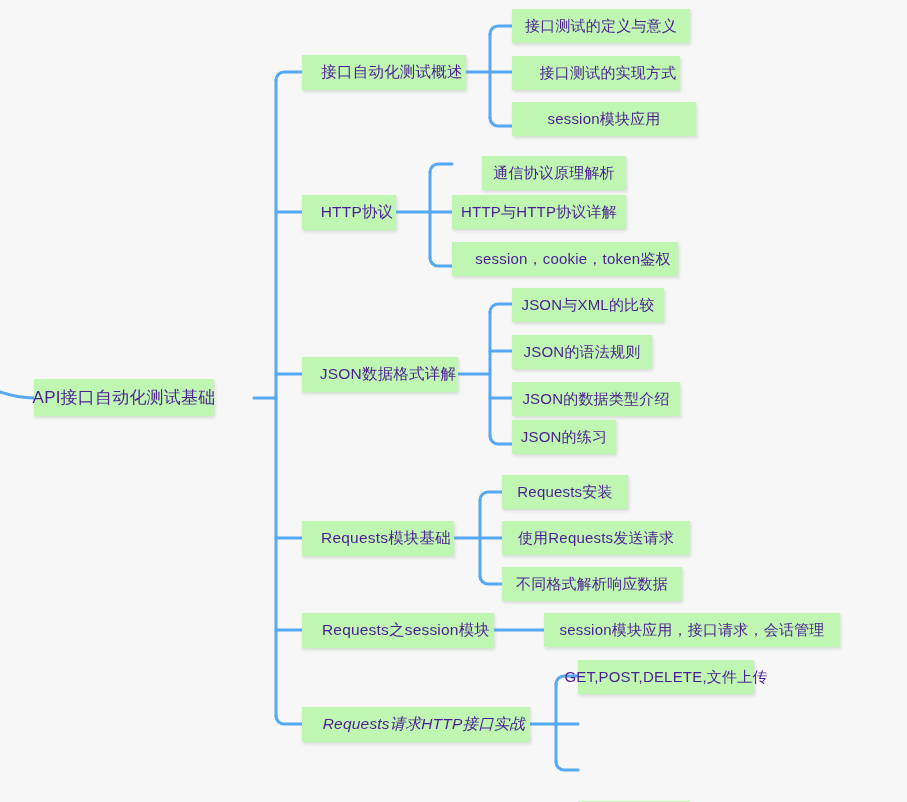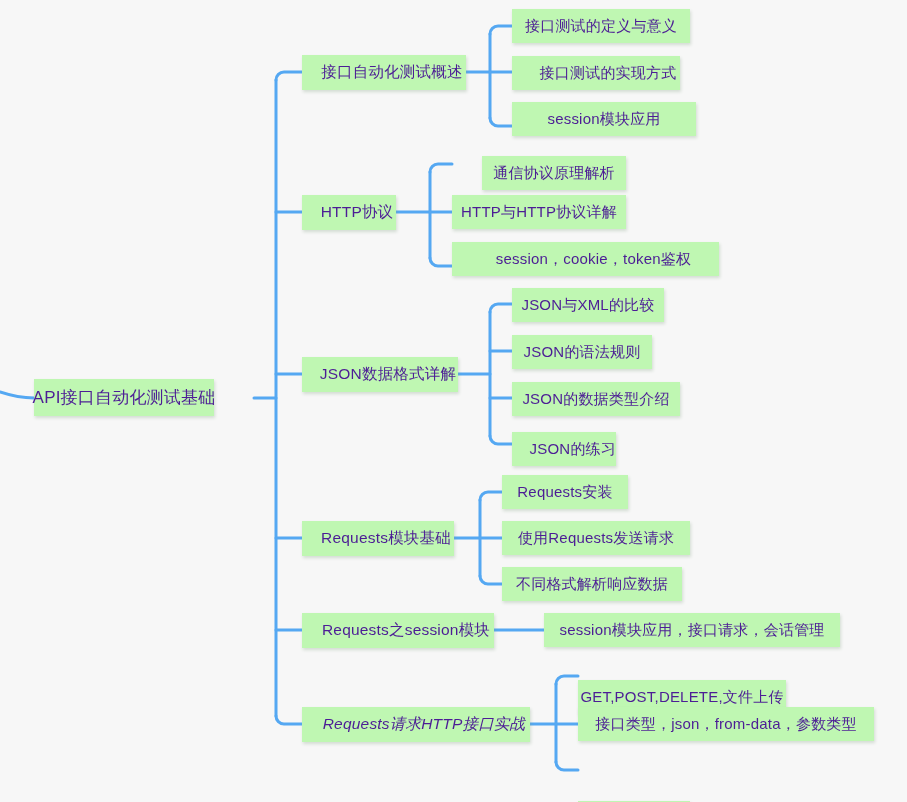--- a/index.html
+++ b/index.html
@@ -129,37 +129,37 @@
 
   <div class="node l1" style="left:302px; top:195px; width:94px;">
     <span>HTTP协议</span>
   </div>
   <div class="node l2" style="left:452px; top:156px; width:144px;margin-left:30px;">
     <span>通信协议原理解析</span>
   </div>
   <div class="node l2" style="left:452px; top:195px; width:174px;">
     <span>HTTP与HTTP协议详解</span>
   </div>
-  <div class="node l2" style="left:452px; top:242px; width:267px;padding-left:16px;">
+  <div class="node l2" style="left:452px; top:242px; width:226px;padding-left:16px;">
     <span>session，cookie，token鉴权</span>
   </div>
 
   <div class="node l1" style="left:302px; top:357px; width:156px;">
     <span>JSON数据格式详解</span>
   </div>
   <div class="node l2" style="left:512px; top:288px; width:152px;">
     <span>JSON与XML的比较</span>
   </div>
   <div class="node l2" style="left:512px; top:335px; width:140px;">
     <span>JSON的语法规则</span>
   </div>
   <div class="node l2" style="left:512px; top:382px; width:168px;">
     <span>JSON的数据类型介绍</span>
   </div>
-  <div class="node l2" style="left:512px; top:432px; width:104px;justify-content:flex-end;">
+  <div class="node l2" style="left:512px; top:420px; width:104px;">
     <span>JSON的练习</span>
   </div>
 
   <div class="node l1" style="left:302px; top:521px; width:152px;">
     <span>Requests模块基础</span>
   </div>
   <div class="node l2" style="left:502px; top:475px; width:126px;">
     <span>Requests安装</span>
   </div>
   <div class="node l2" style="left:502px; top:521px; width:188px;">
@@ -172,23 +172,20 @@
   <div class="node l1" style="left:302px; top:613px; width:192px;">
     <span>Requests之session模块</span>
   </div>
   <div class="node l2" style="left:544px; top:613px; width:296px;">
     <span>session模块应用，接口请求，会话管理</span>
   </div>
 
   <div class="node l1" style="left:302px; top:707px; width:228px;font-style:italic;">
     <span>Requests请求HTTP接口实战</span>
   </div>
-  <div class="node l2" style="left:578px; top:680px; width:208px;">
+  <div class="node l2" style="left:578px; top:660px; width:176px;">
     <span>GET,POST,DELETE,文件上传</span>
-  </div>
-  <div class="node l2" style="left:578px; top:707px; width:296px;">
-    <span>接口类型，json，from-data，参数类型</span>
   </div>
   <div class="node l2" style="left:578px; top:753px; width:112px;margin-top:48px;">
     <span>场景实战演练</span>
   </div>
 
 </div>
 
 </body></html>

